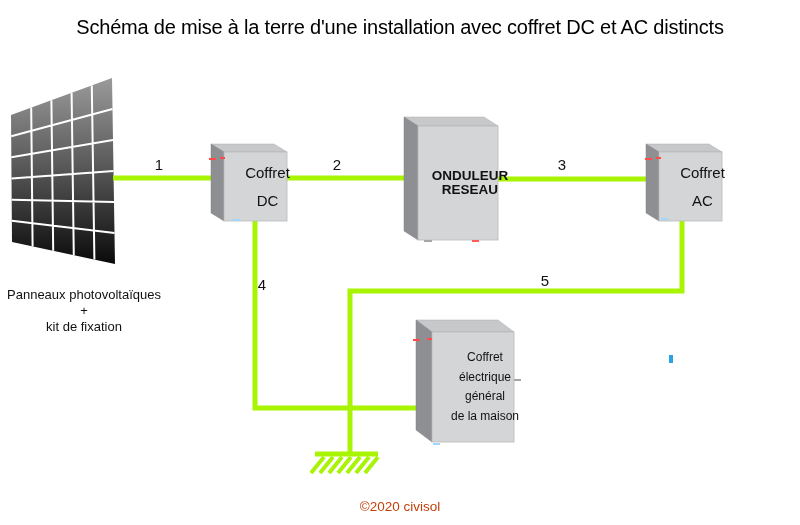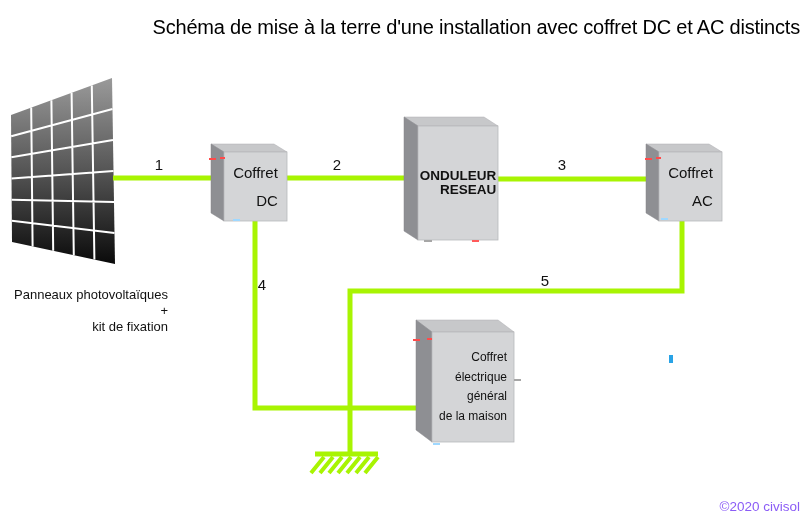--- a/index.html
+++ b/index.html
@@ -9,39 +9,39 @@
   }
   svg { position:absolute; left:0; top:0; }
 
   .wire   { stroke: var(--wire, #a8f402); stroke-width:5; fill:none; stroke-linejoin:miter; }
   .hatch  { stroke: var(--wire, #a8f402); stroke-width:4; fill:none; }
   .box-front { fill: var(--box-front, #d4d5d7); stroke:#b7b8bb; stroke-width:0.8; }
   .box-side  { fill: var(--box-side, #8e8f93);  stroke:#86878b; stroke-width:0.5; }
   .box-top   { fill: var(--box-top, #c7c8ca);   stroke:#aeafb2; stroke-width:0.5; }
   .panel-grid { stroke:#ffffff; stroke-width:2; fill:none; }
 
-  .txt { position:absolute; white-space:pre-line; text-align:right; }
+  .txt { position:absolute; white-space:pre-line; text-align:center; }
   #page-title { left:0; right:0; top:16px; font-size:20px; letter-spacing:-0.2px; color:#000; }
 
-  .box-label { display:flex; align-items:center; justify-content:center; }
+  .box-label { display:flex; align-items:center; justify-content:center;padding-left:12px; }
   #lbl-dc      { left:224px; top:152px; width:63px;  height:69px;  font-size:15px;   line-height:28px; }
   #lbl-ond     { left:418px; top:126px; width:80px;  height:114px; font-size:13.5px; line-height:14px; font-weight:bold; }
   #lbl-ac      { left:659px; top:152px; width:63px;  height:69px;  font-size:15px;   line-height:28px; }
   #lbl-maison  { left:432px; top:332px; width:82px;  height:110px; font-size:12px;   line-height:19.5px; }
 
   #panel-caption { left:0; top:269px; width:168px; font-size:13px; line-height:16px;margin-top:18px; }
 
   .num { position:absolute; transform:translate(-50%,-50%); font-size:15px; color:#111; }
   #num-1 { left:159px; top:164px; }
   #num-2 { left:337px; top:164px; }
   #num-3 { left:562px; top:164px; }
   #num-4 { left:262px; top:284px; }
   #num-5 { left:545px; top:280px; }
 
-  #copyright { left:0; right:0; top:499px; font-size:13.5px; color:#8b5cf6; }
+  #copyright { left:0; right:0; top:499px; font-size:13.5px; color:#c2410c; }
 </style>
 </head>
 <body>
 
 <div id="canvas">
 
   <div id="page-title" class="txt">Schéma de mise à la terre d'une installation avec coffret DC et AC distincts</div>
 
   <svg width="800" height="525" viewBox="0 0 800 525">
     <defs>

